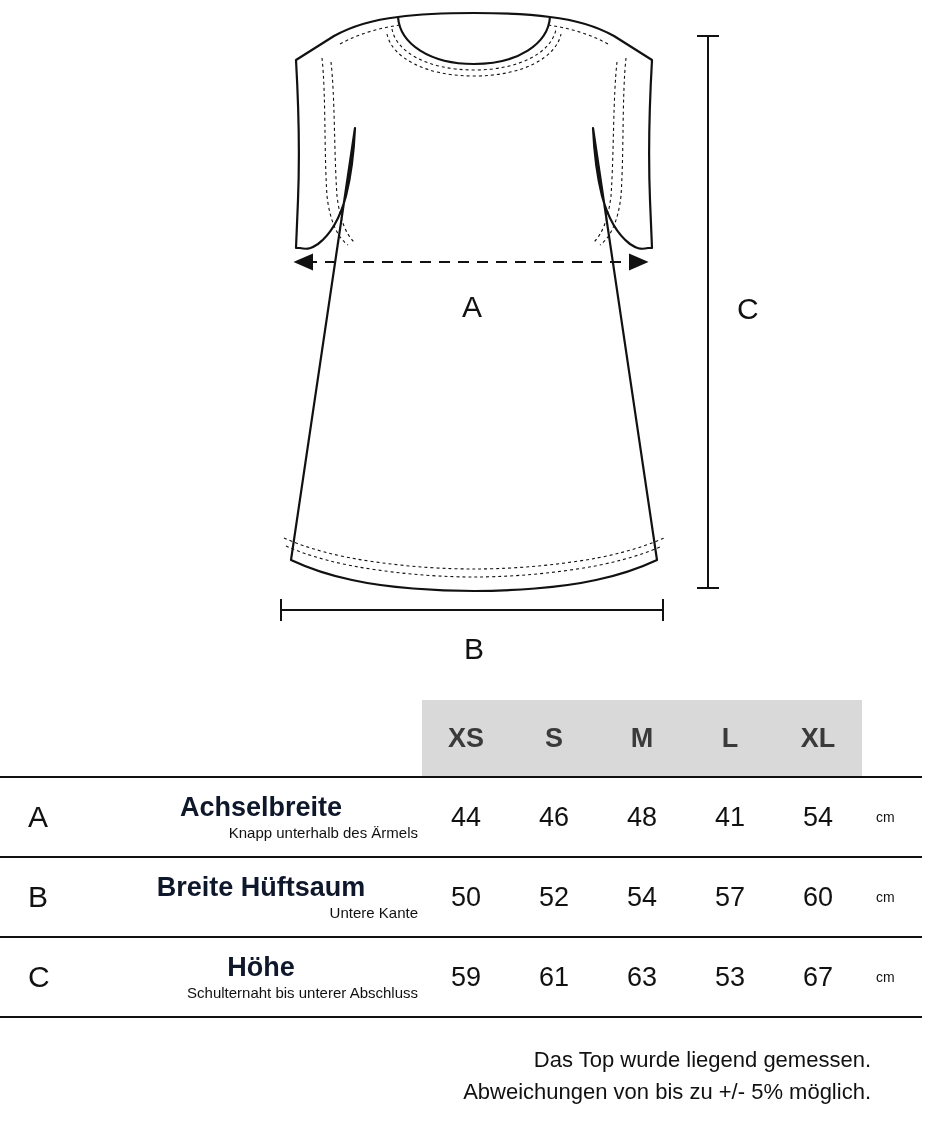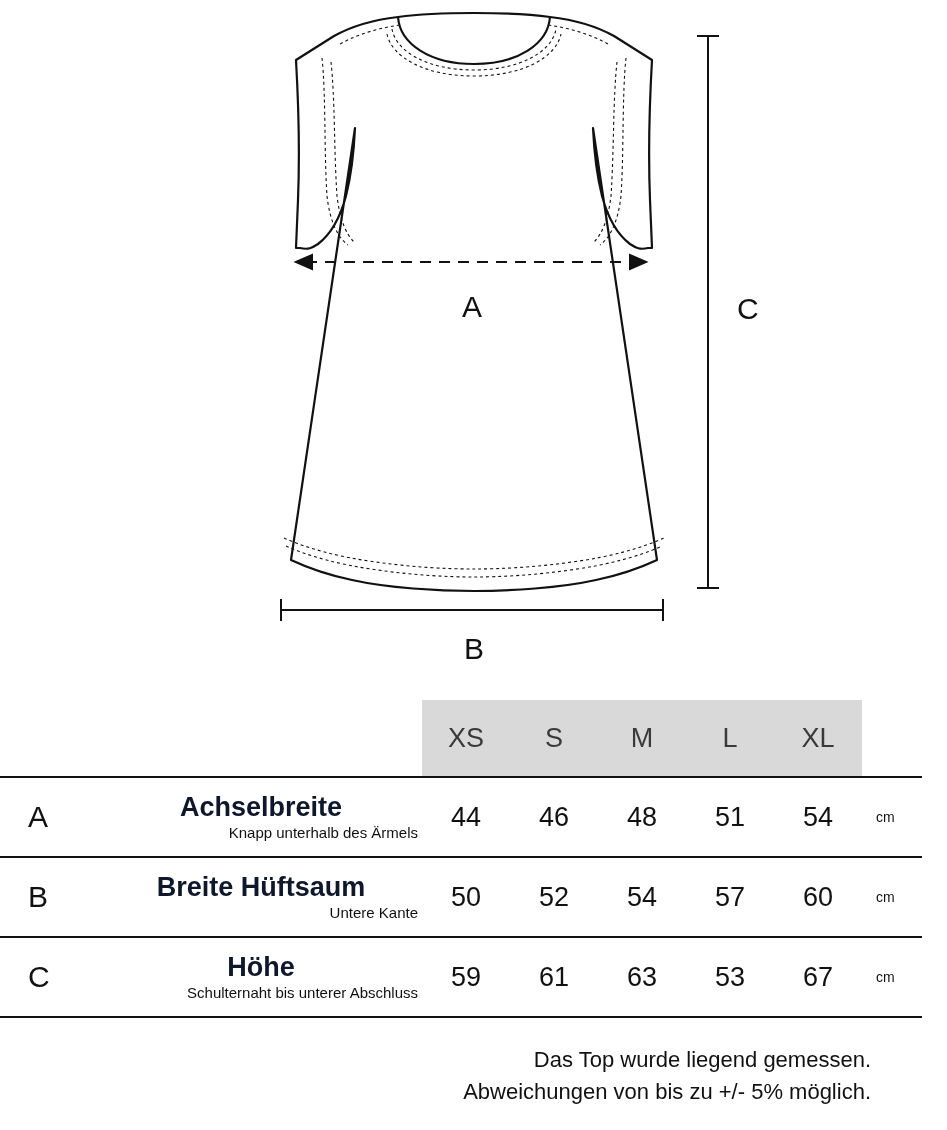--- a/index.html
+++ b/index.html
@@ -49,21 +49,21 @@
     margin-left: 0px;
     table-layout: fixed;
   }
   table.size-table col.c-letter  { width: 100px; }
   table.size-table col.c-desc    { width: 322px; }
   table.size-table col.c-size    { width: 88px; }
   table.size-table col.c-unit    { width: 60px; }
 
   .head-row th {
     background: #d9d9d9;
-    font-weight: 400;
+    font-weight: 700;
     font-size: 27px;
     color: #3a3a3a;
     height: 74px;
     vertical-align: middle;
     text-align: center;
     border: none;
   }
   .head-row th.blank-left {
     background: #ffffff;
   }
@@ -258,21 +258,21 @@
     <tbody>
       <tr class="data-row">
         <td class="letter">A</td>
         <td class="desc">
           <span class="title">Achselbreite</span>
           <span class="sub">Knapp unterhalb des Ärmels</span>
         </td>
         <td class="val">44</td>
         <td class="val">46</td>
         <td class="val">48</td>
-        <td class="val">51</td>
+        <td class="val">41</td>
         <td class="val">54</td>
         <td class="unit">cm</td>
       </tr>
       <tr class="data-row">
         <td class="letter">B</td>
         <td class="desc">
           <span class="title">Breite Hüftsaum</span>
           <span class="sub">Untere Kante</span>
         </td>
         <td class="val">50</td>

